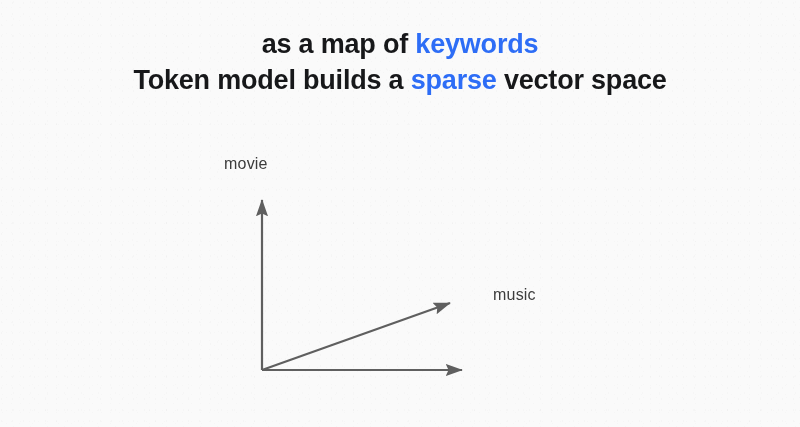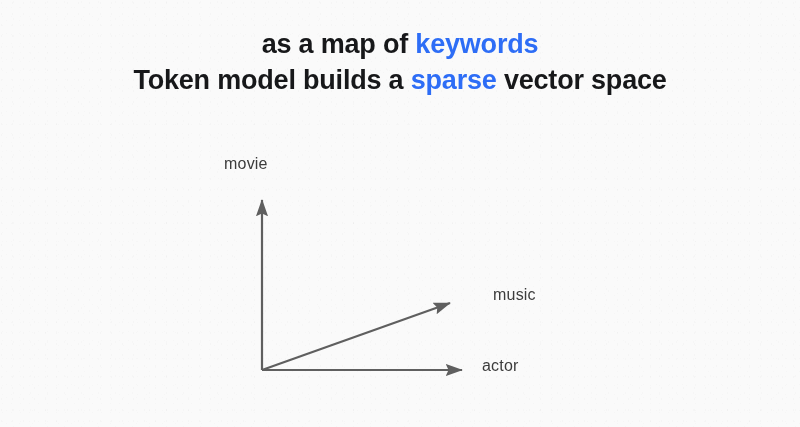--- a/index.html
+++ b/index.html
@@ -85,15 +85,14 @@
 
     <line id="arrow-music" x1="262" y1="370" x2="450" y2="303" stroke="#5f5f5f" stroke-width="2.2" marker-end="url(#arrowhead)"></line>
 
     <line id="arrow-actor" x1="262" y1="370" x2="462" y2="370" stroke="#5f5f5f" stroke-width="2.2" marker-end="url(#arrowhead)"></line>
   </svg>
 
   <div class="axis-label" id="label-movie">movie</div>
 
   <div class="axis-label" id="label-music">music</div>
 
-  <div class="axis-label" id="label-actor">actor</div>
 
 </div>
 
 </body></html>

